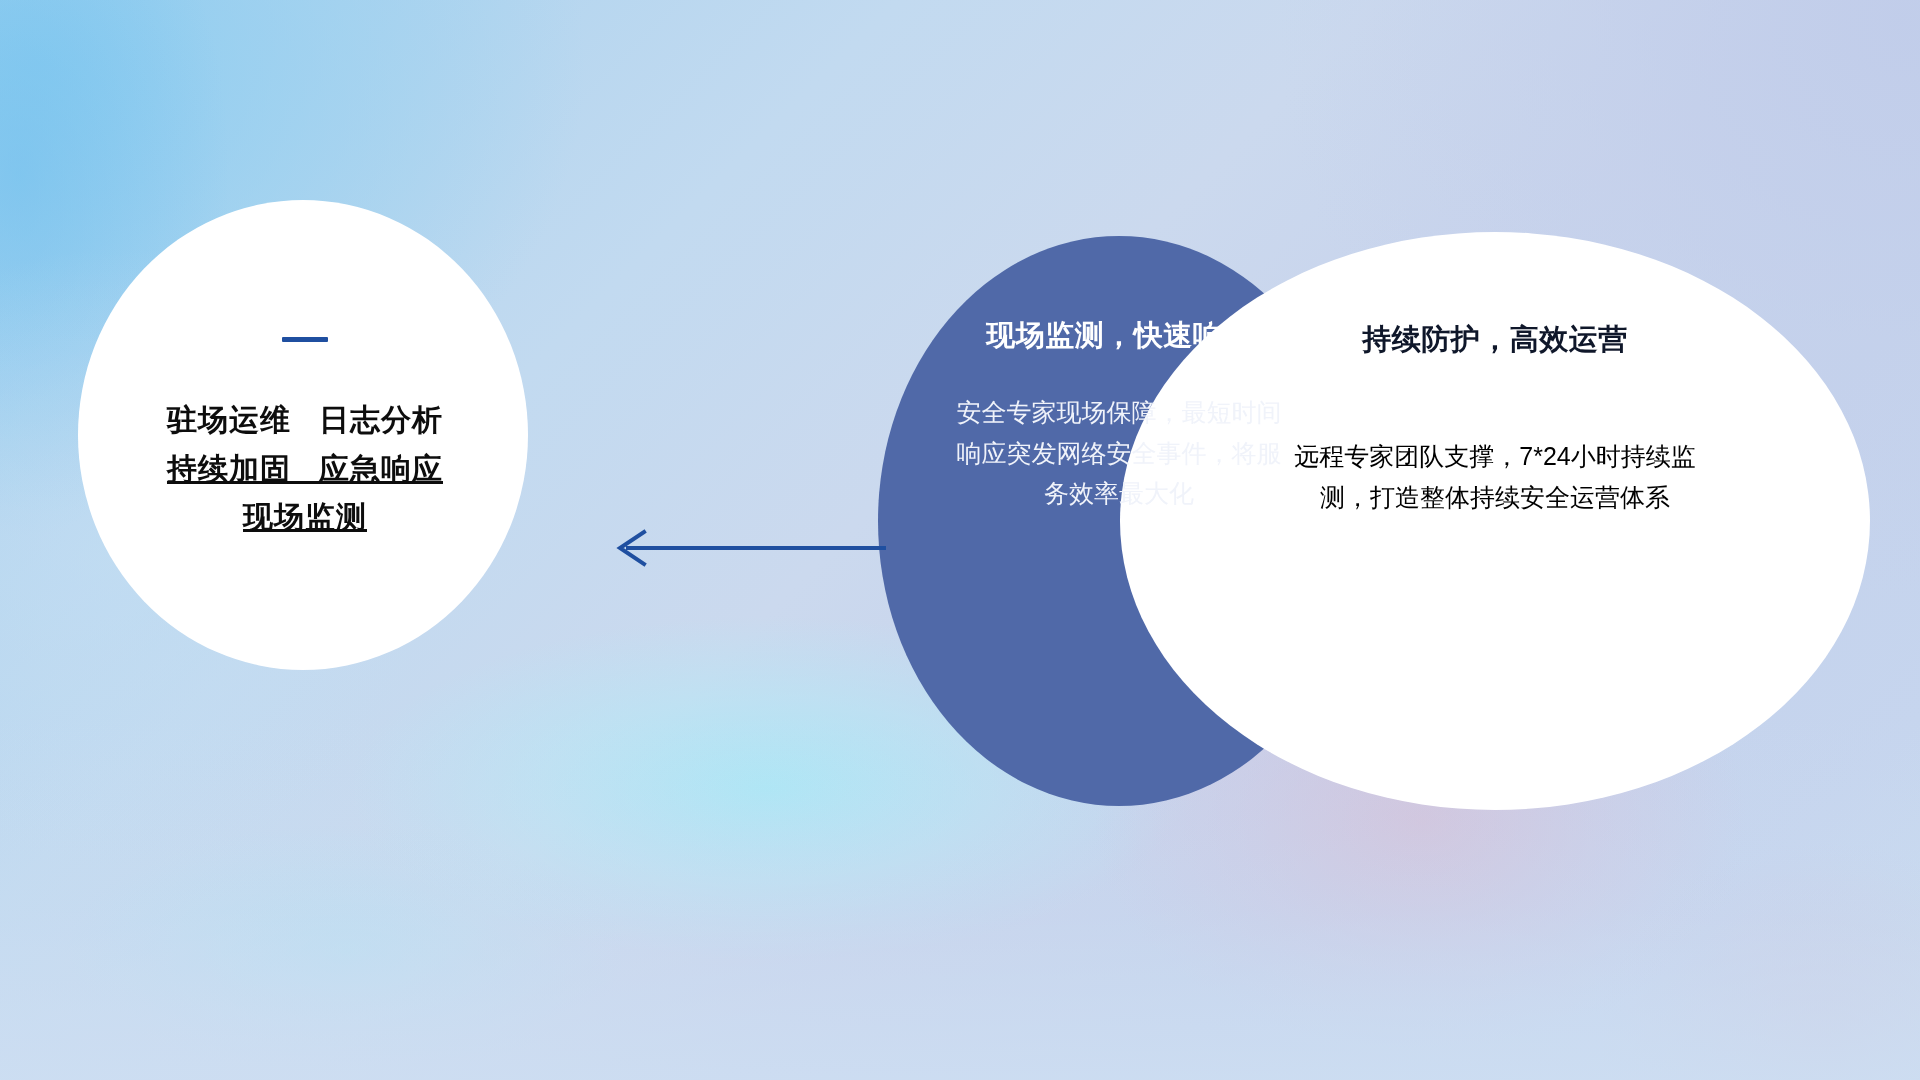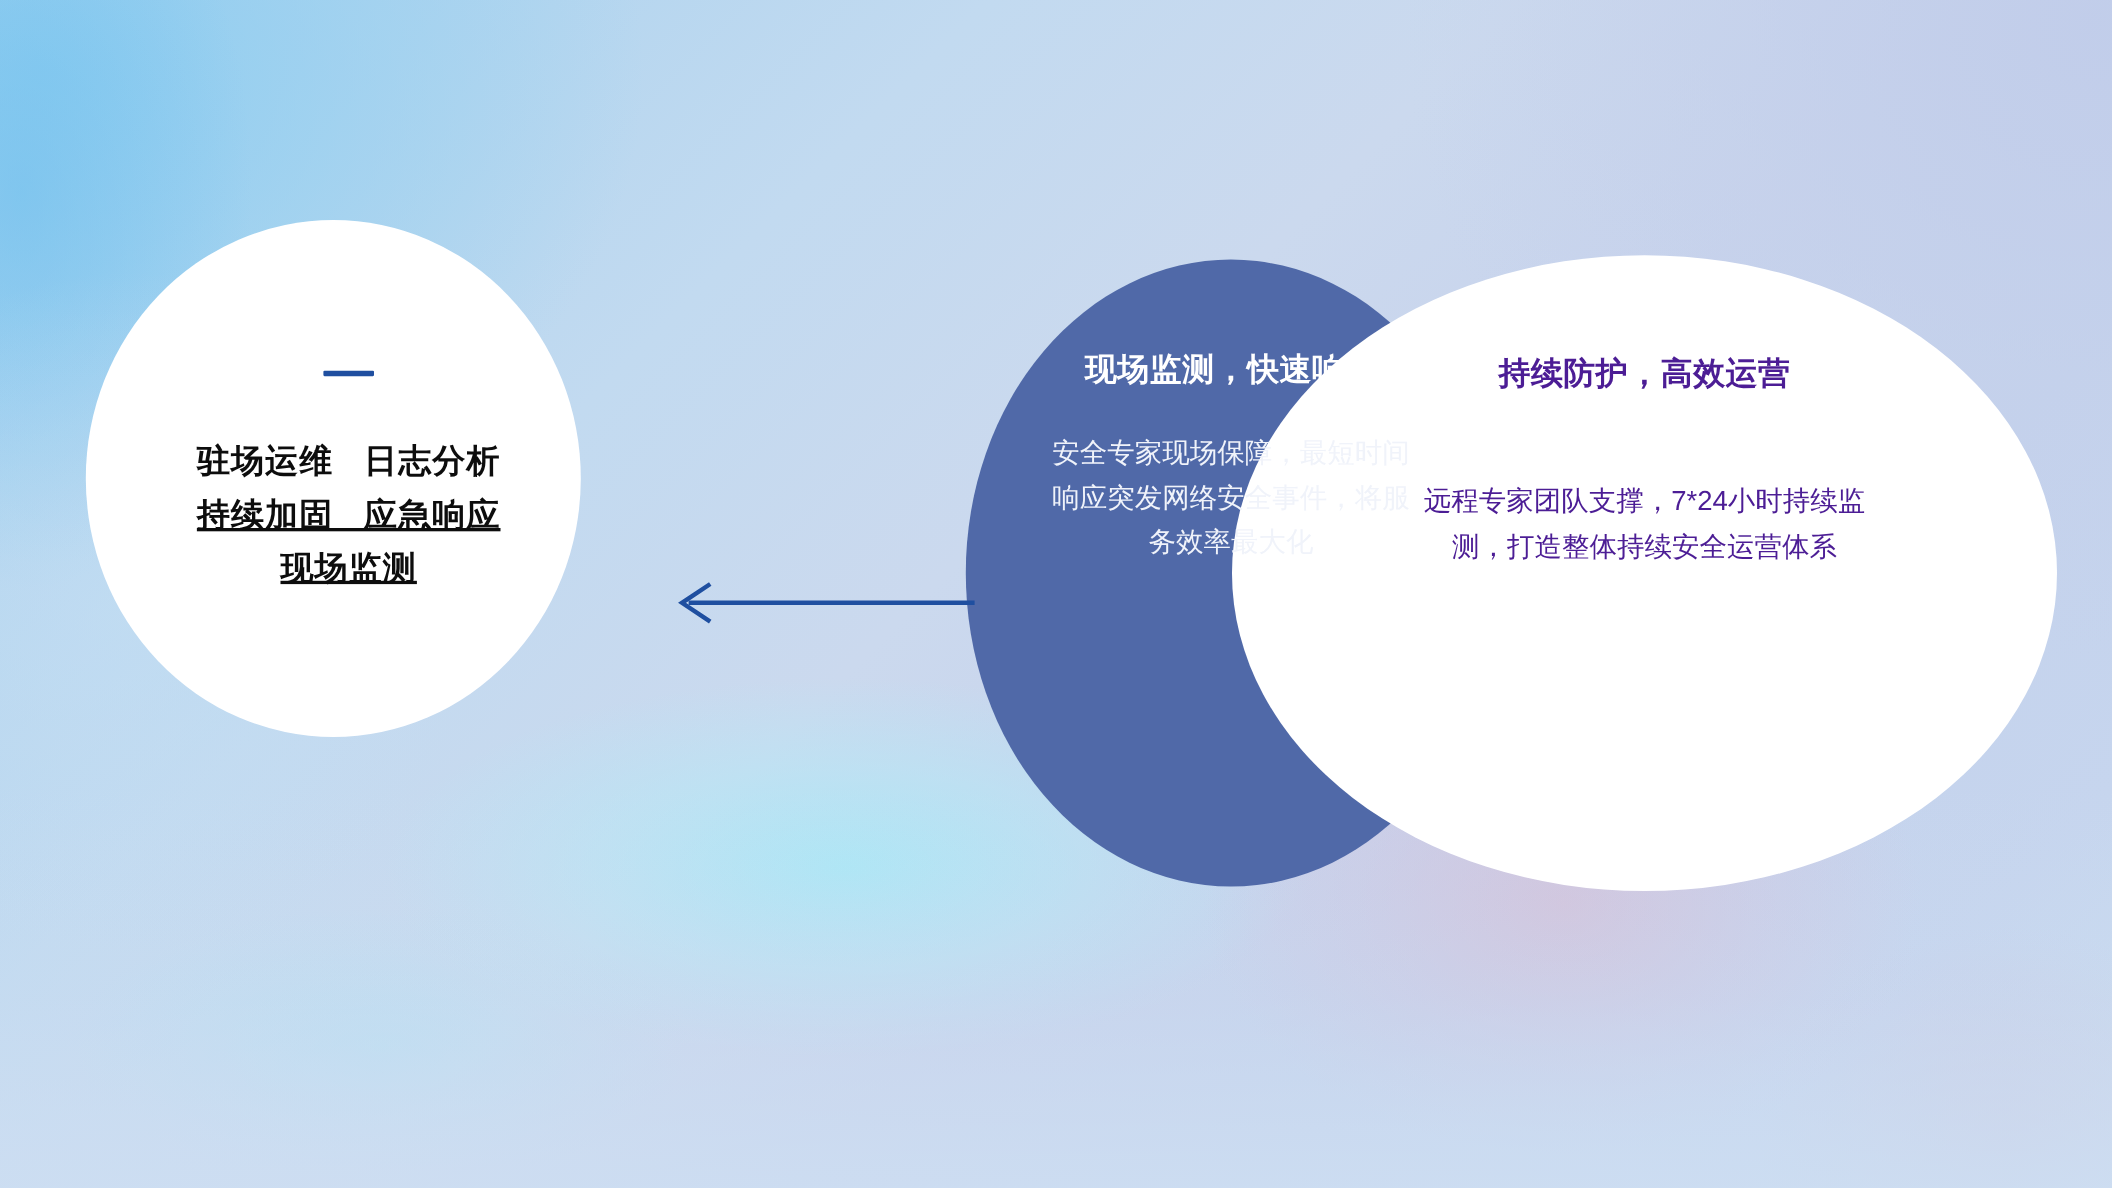--- a/index.html
+++ b/index.html
@@ -97,21 +97,21 @@
   }
   #circle-right {
     left:1120px; top:232px;
     width:750px; height:578px;
     background:#ffffff;
   }
 
   
   #left-content {
     position:absolute;
-    left:92px; top:200px;
+    left:80px; top:200px;
     width:450px; height:470px;
     display:flex; flex-direction:column;
     align-items:center; justify-content:center;
     text-align:center;
   }
   #left-rule {
     width:46px; height:5px;
     background:#1f4fa0;
     margin-bottom:62px;
     border-radius:1px;
@@ -168,29 +168,29 @@
     width:750px; height:578px;
     display:flex; flex-direction:column;
     align-items:center;
     text-align:center;
     padding:0 30px;
   }
   #right-title {
     margin-top:88px;
     font-size:29px;
     font-weight:bold;
-    color:#4c1d95;
+    color:#0f172a;
     letter-spacing:0.5px;
     white-space:nowrap;
   }
   #right-body {
     margin-top:76px;
     font-size:25px;
     line-height:1.62;
-    color:#4c1d95;
+    color:#000000;
     width:418px;
     text-align:center;
   }
 </style>
 </head>
 <body>
 
 <div id="stage">
 
   <div class="bg-layer bg-base"></div>

